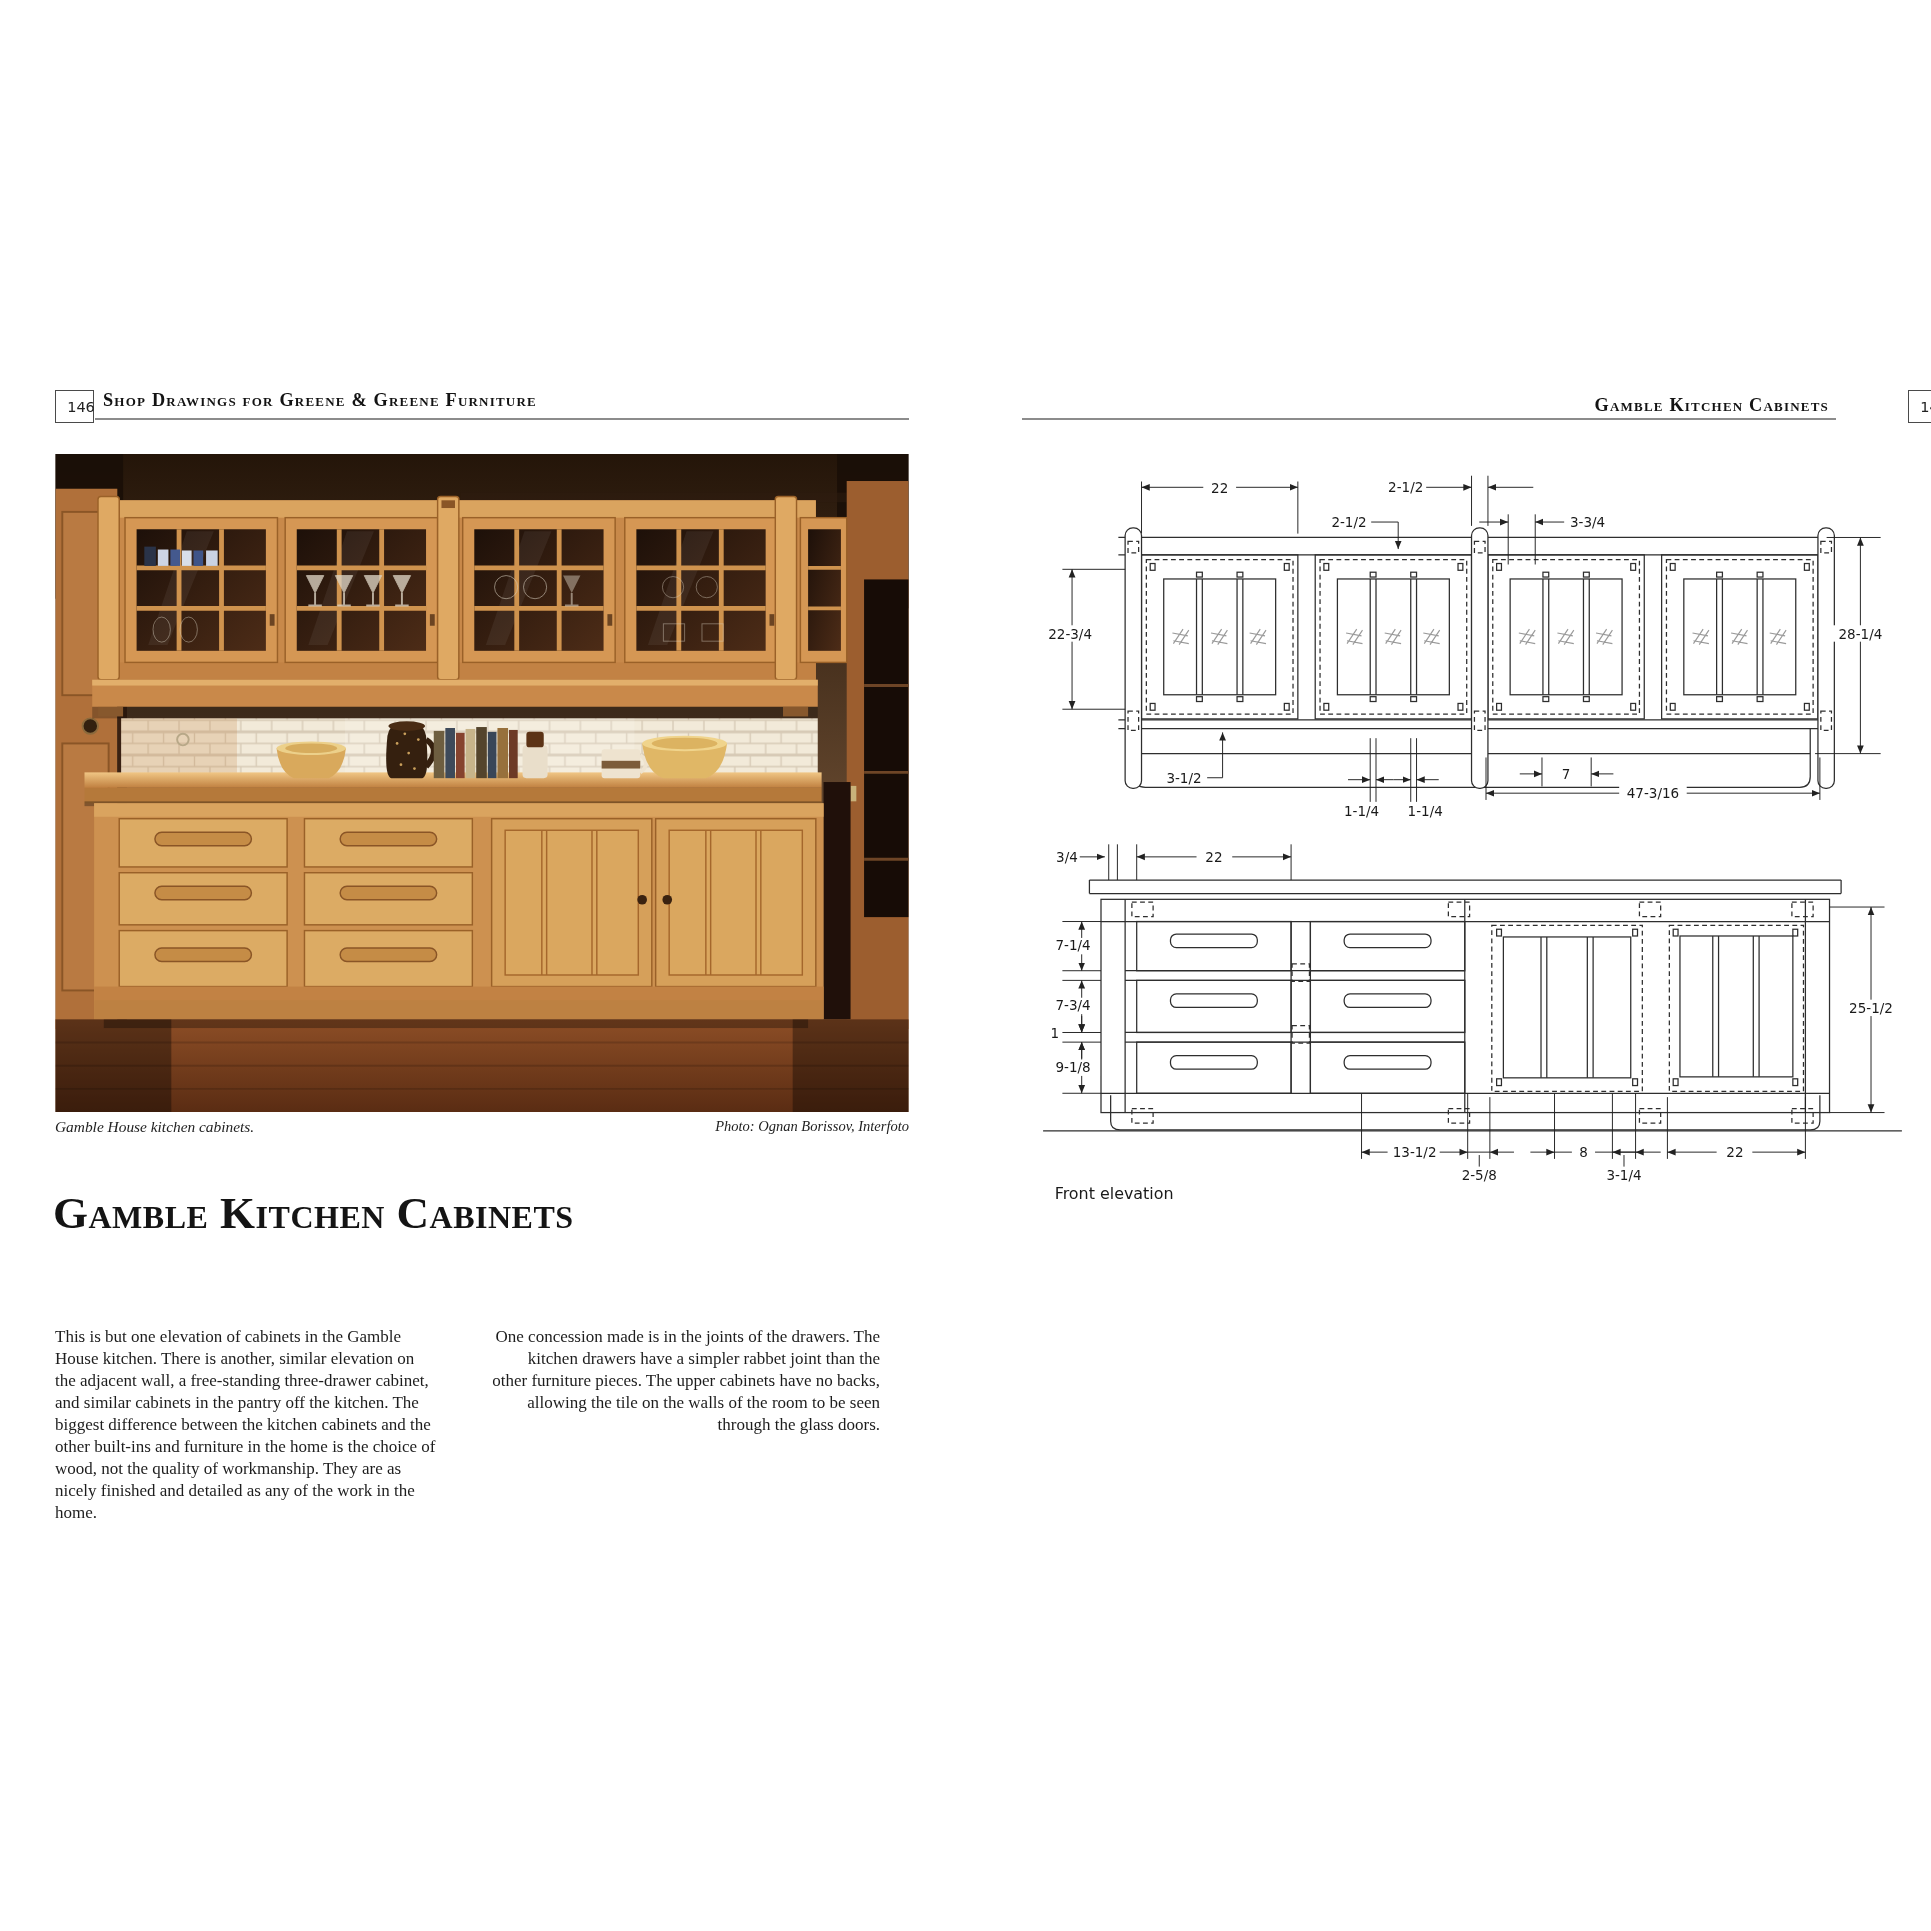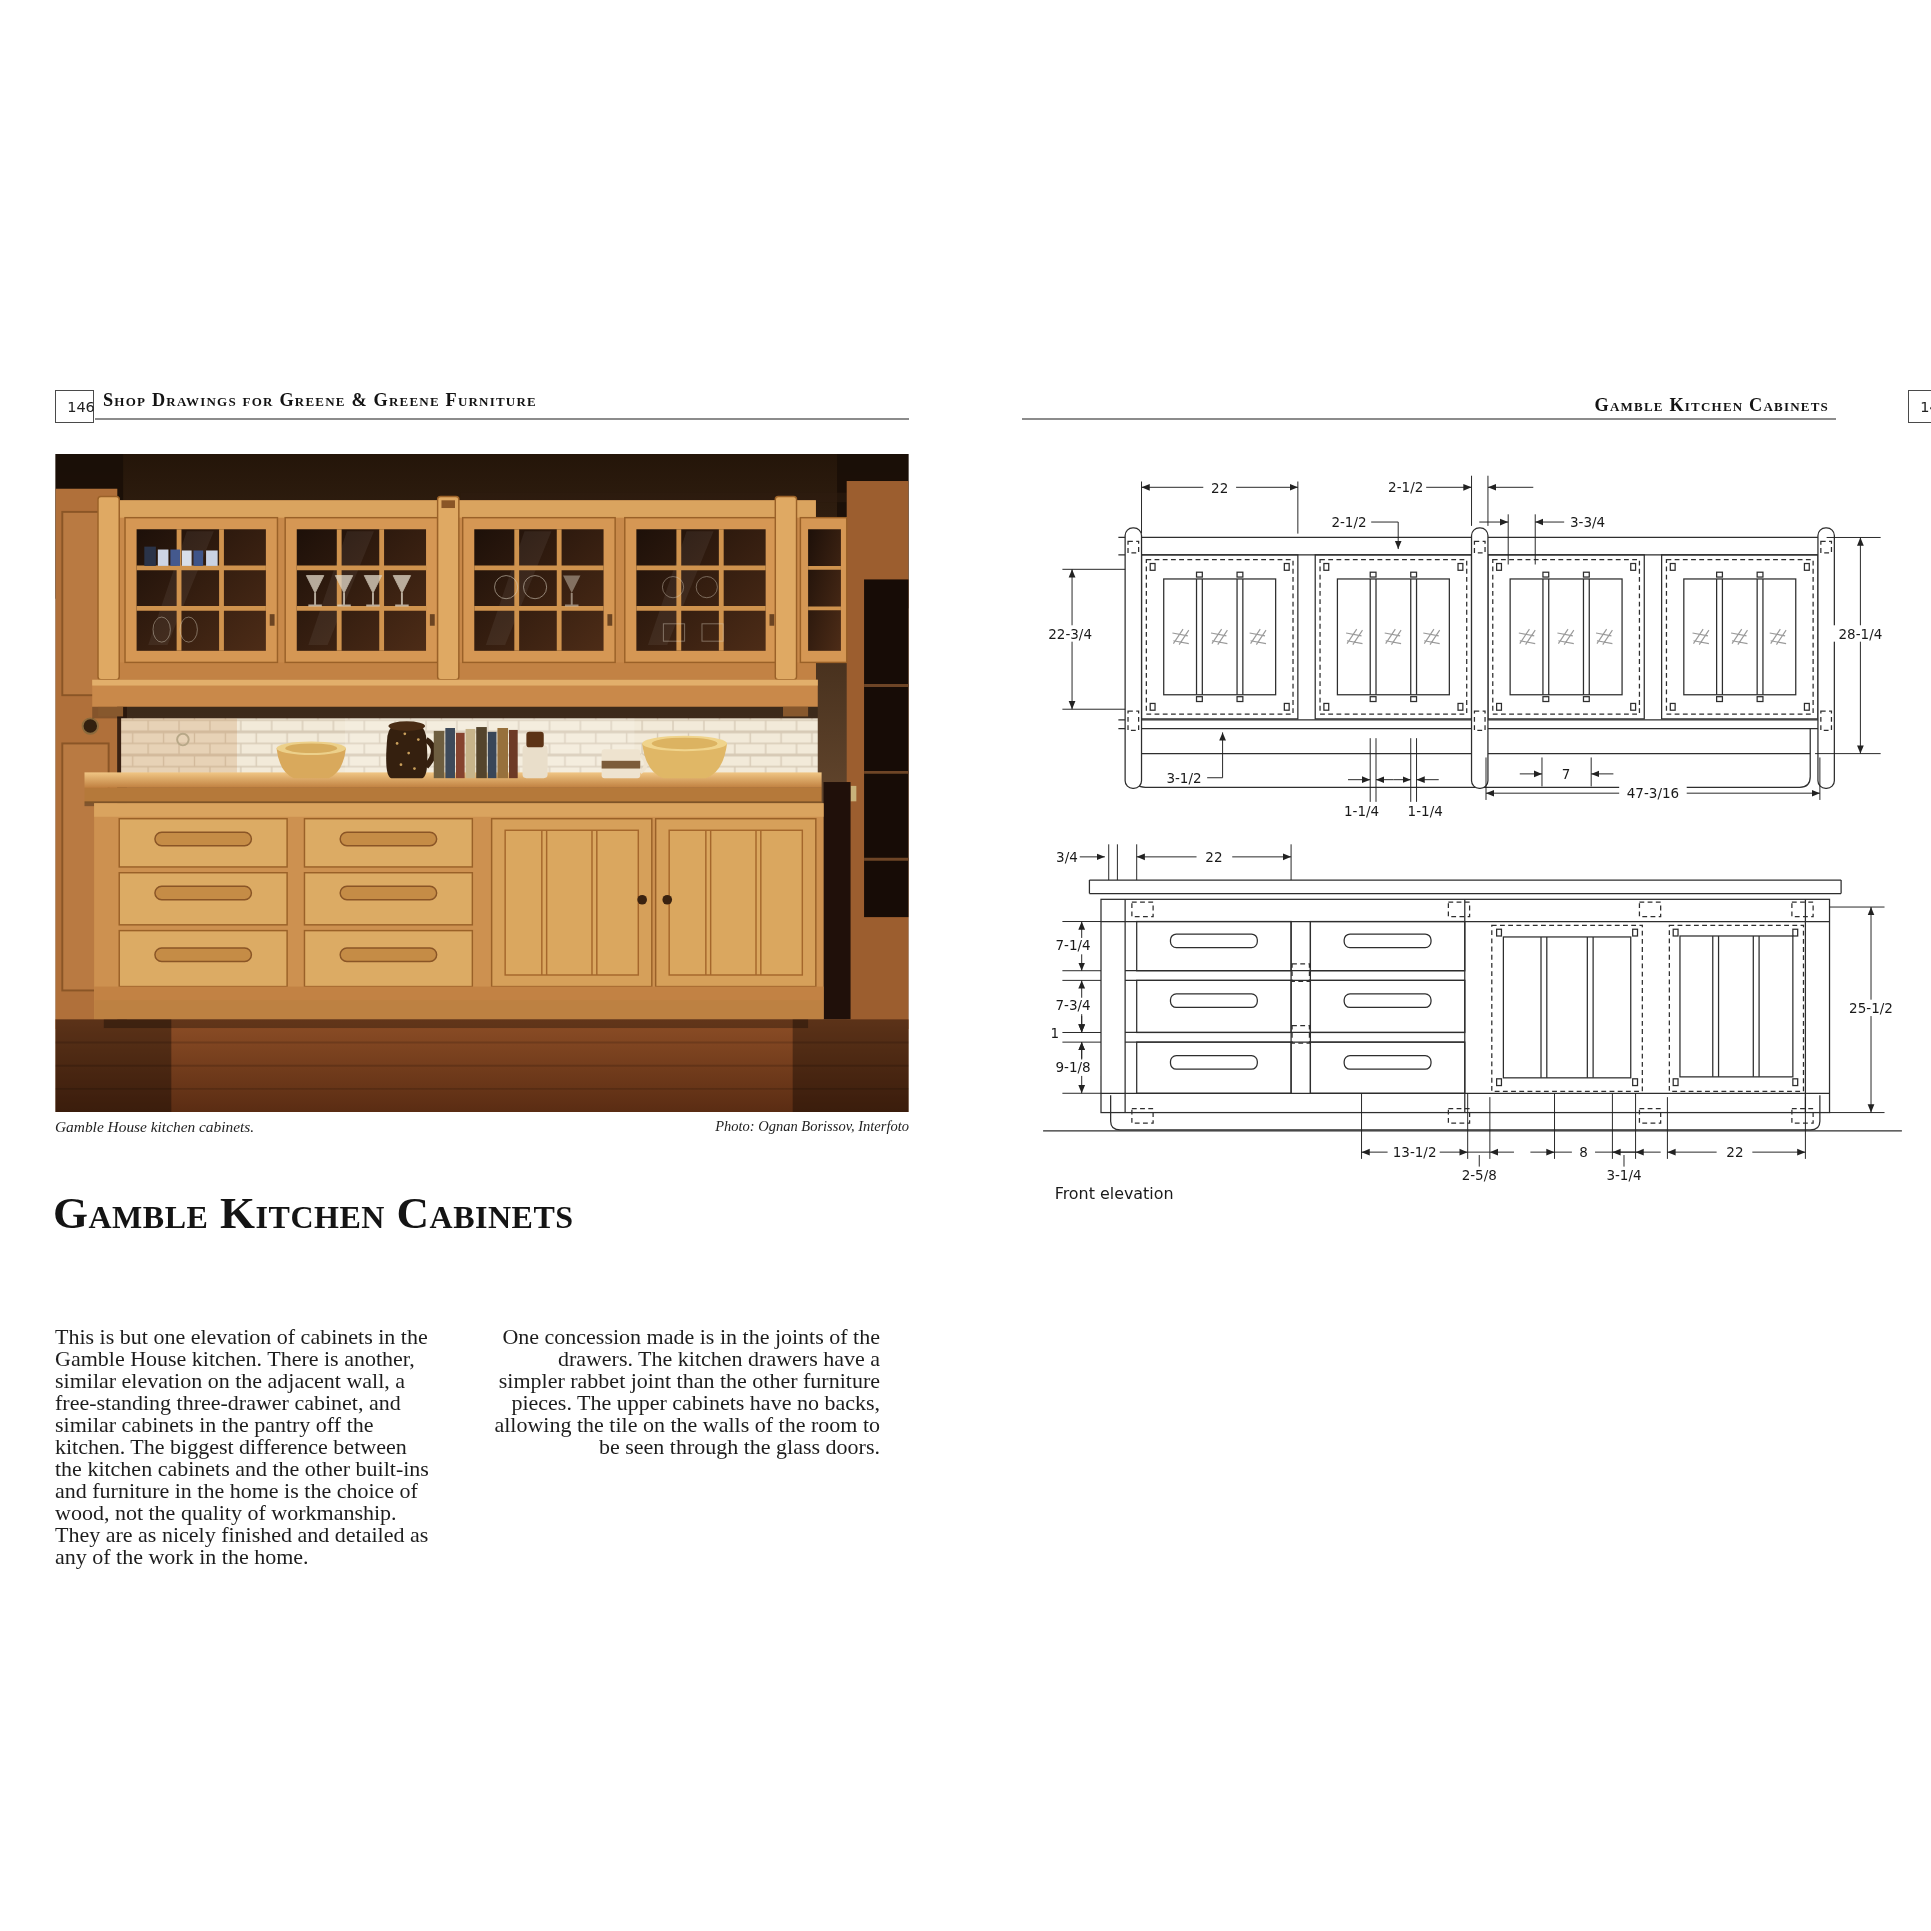--- a/index.html
+++ b/index.html
@@ -10,21 +10,21 @@
            font:14.5px "DejaVu Sans", sans-serif;color:#222;box-sizing:border-box;background:#fff;padding-left:13px;}
   .runhead{position:absolute;font-family:"Liberation Serif",serif;font-variant:small-caps;
            font-weight:bold;font-size:18.3px;letter-spacing:1.2px;color:#131313;white-space:nowrap;}
   .hrule{position:absolute;height:1.9px;background:#8c8c8c;}
   .caption-row{position:absolute;left:55px;top:1118px;width:854px;display:flex;
                justify-content:space-between;align-items:flex-start;gap:12px;}
   .caption{font-style:italic;font-size:15.4px;color:#222;}
   .credit{font-style:italic;font-size:14.5px;color:#222;text-align:right;}
   .headline{position:absolute;left:53px;top:1157px;font-variant:small-caps;font-weight:bold;
             font-size:45px;letter-spacing:0.5px;color:#141414;white-space:nowrap;}
-  .bodycol{position:absolute;top:1290px;font-size:22px;line-height:22px;color:#1d1d1d;margin-top:36px;}
+  .bodycol{position:absolute;top:1290px;font-size:17px;line-height:22px;color:#1d1d1d;margin-top:36px;}
   #col1{left:55px;width:384px;}
   #col2{left:492px;width:388px;text-align:right;}
   svg text{font:14px "DejaVu Sans", sans-serif;fill:#1a1a1a;}
   svg text.fe{font-size:16.5px;}
   .lw{stroke:#2e2e2e;stroke-width:1.3;fill:none;}
   .dim{stroke:#222;stroke-width:1;fill:none;}
   .d{stroke-dasharray:5 3.5;}
   .wh{fill:#fff;stroke:none;}
 </style>
 </head>

